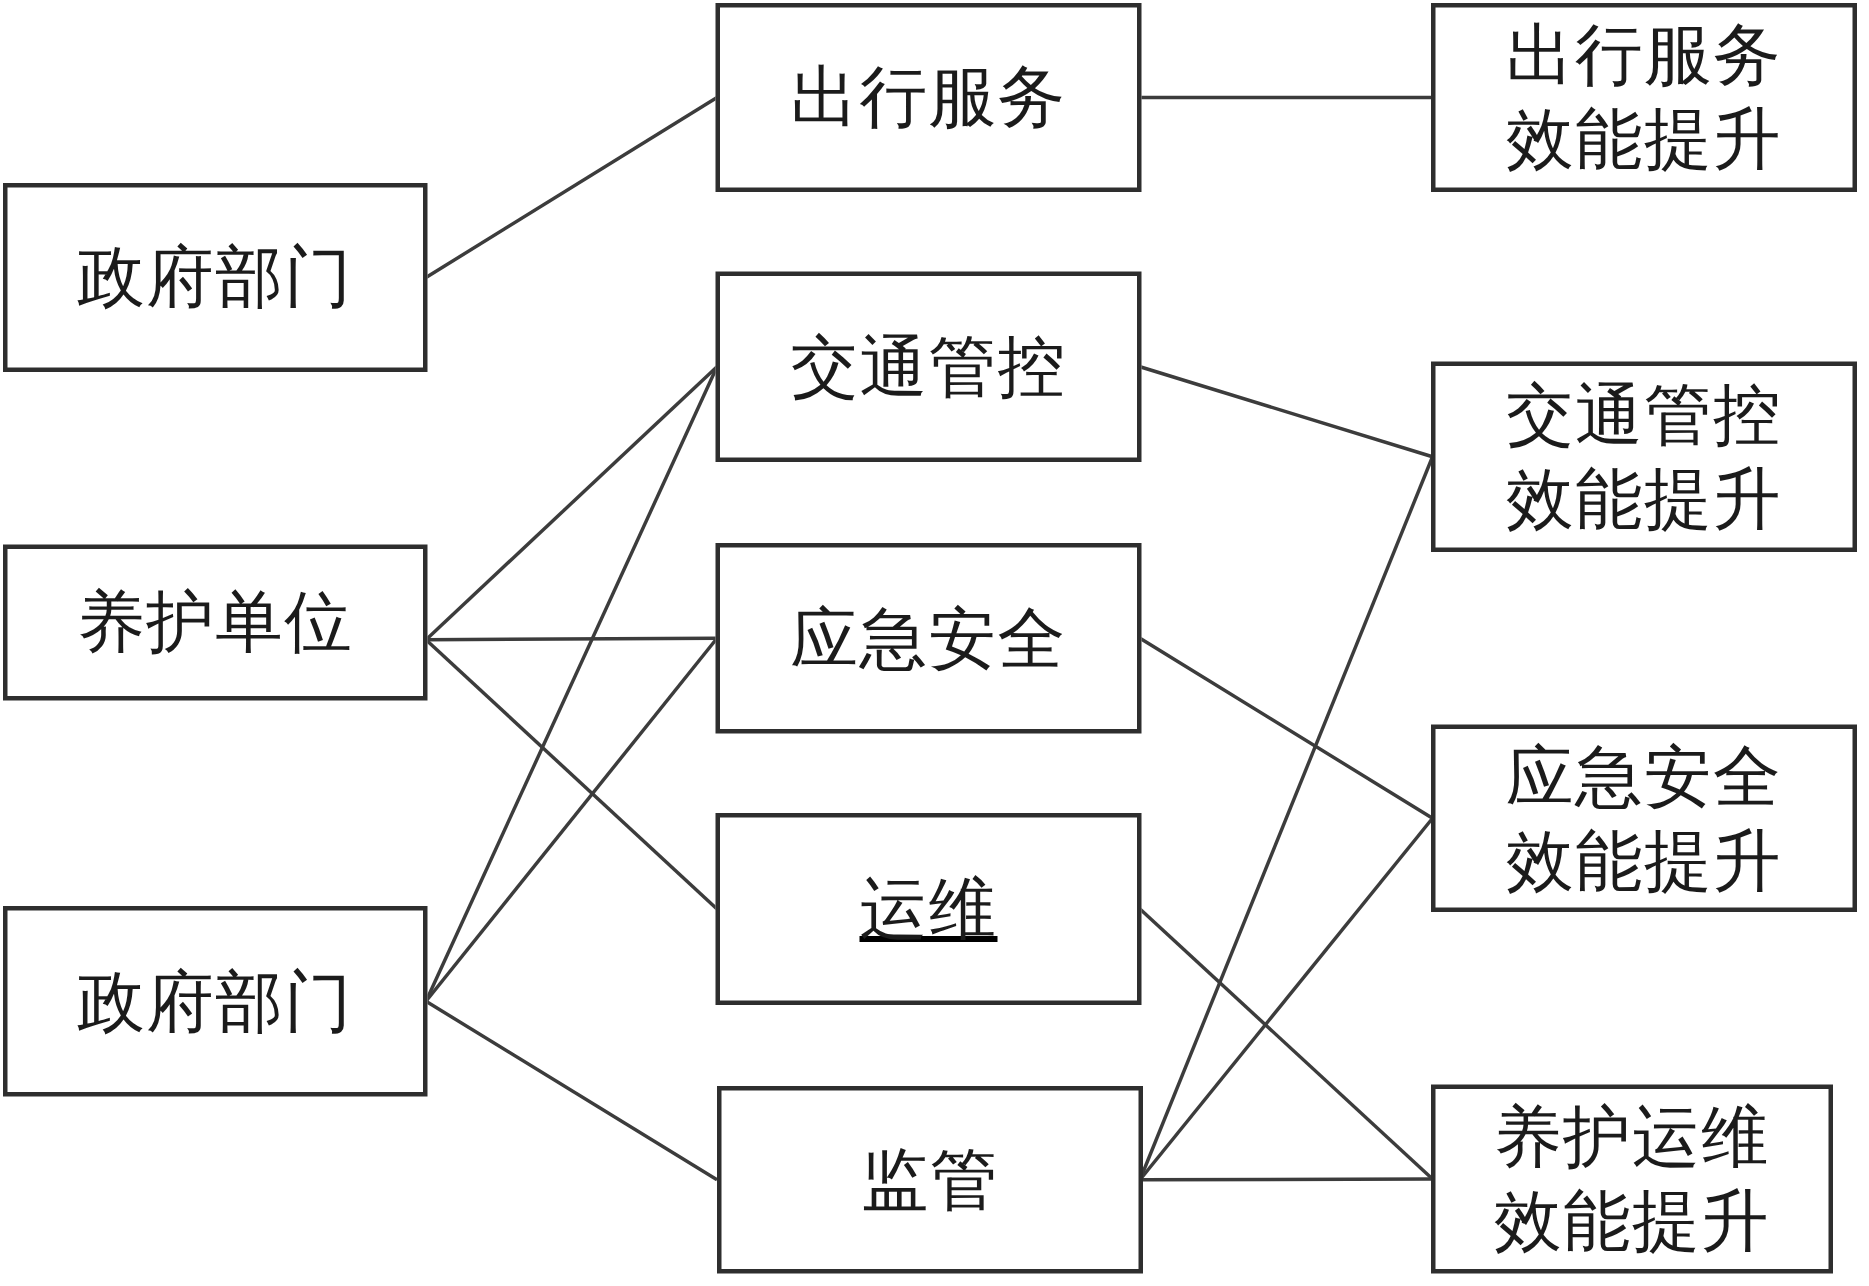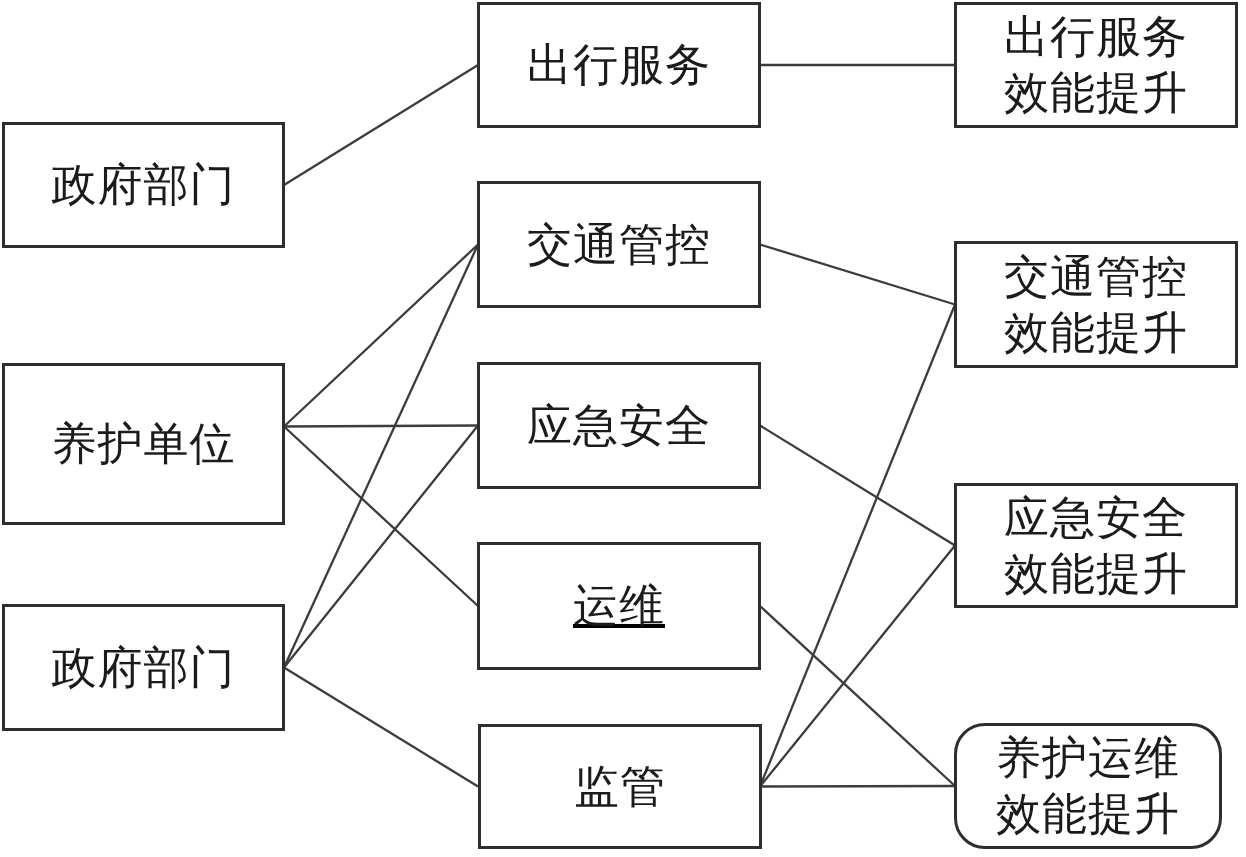--- a/index.html
+++ b/index.html
@@ -35,33 +35,33 @@
   }
   .node .label {
     font-size: 45px;
     line-height: 56px;
     color: #1b1b1b;
     white-space: pre-line;
     letter-spacing: 1px;
   }
   
   .n-road-user        { left: 2px;   top: 122px; width: 283px; height: 126px; }
-  .n-maintenance-unit { left: 2px;   top: 363px; width: 283px; height: 162px; text-align: center; }
+  .n-maintenance-unit { left: 2px;   top: 363px; width: 283px; height: 104px; text-align: center; }
   .n-government       { left: 2px;   top: 604px; width: 283px; height: 127px; }
   
   .n-travel-service   { left: 477px; top: 2px;   width: 284px; height: 126px; }
   .n-traffic-control  { left: 477px; top: 181px; width: 284px; height: 127px; }
   .n-emergency-safety { left: 477px; top: 362px; width: 284px; height: 127px; }
   .n-operations       { left: 477px; top: 542px; width: 284px; height: 128px; text-decoration: underline; }
   .n-supervision      { left: 478px; top: 724px; width: 284px; height: 125px; }
   
   .n-travel-service-outcome   { left: 954px; top: 2px;   width: 284px; height: 126px; }
   .n-traffic-control-outcome  { left: 954px; top: 241px; width: 284px; height: 127px; }
   .n-emergency-safety-outcome { left: 954px; top: 483px; width: 284px; height: 125px; }
-  .n-maintenance-outcome      { left: 954px; top: 723px; width: 268px; height: 126px; border-radius: 31px; }
+  .n-maintenance-outcome      { left: 954px; top: 723px; width: 268px; height: 126px; }
 </style>
 </head>
 <body>
 
 <div id="canvas">
 
   <svg id="edge-layer" width="1246" height="857" viewBox="0 0 1246 857" xmlns="http://www.w3.org/2000/svg">
       <line x1="284" y1="185" x2="478" y2="65" stroke="#3c3c3c" stroke-width="2.3"></line>
       <line x1="284" y1="426.5" x2="478" y2="244.5" stroke="#3c3c3c" stroke-width="2.3"></line>
       <line x1="284" y1="426.5" x2="478" y2="425.5" stroke="#3c3c3c" stroke-width="2.3"></line>

